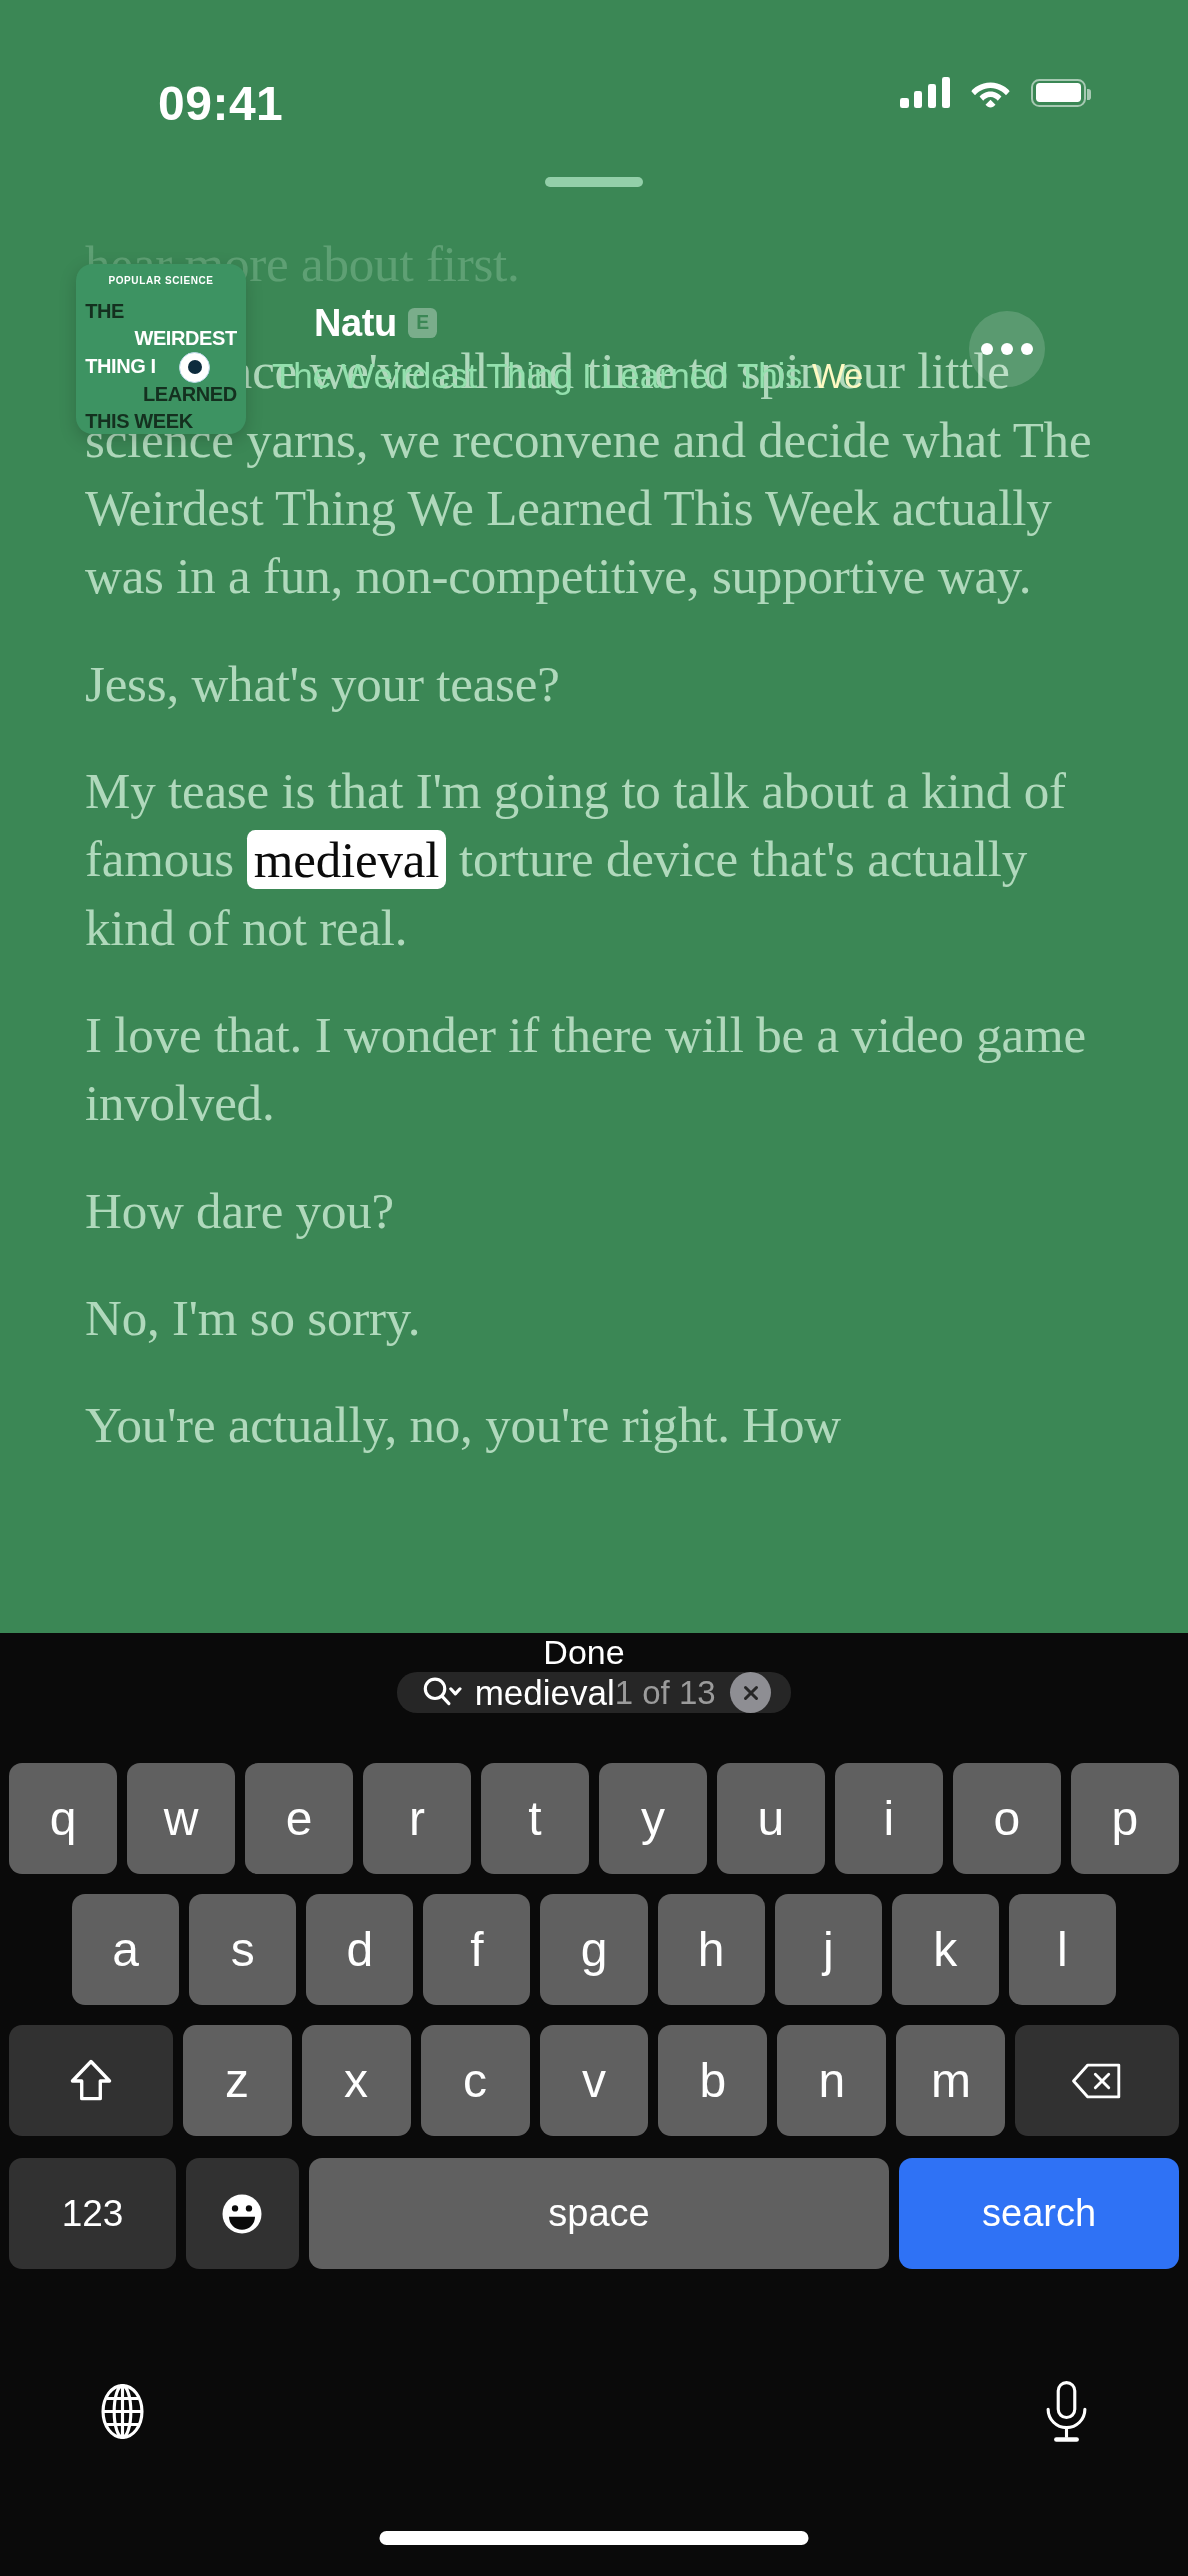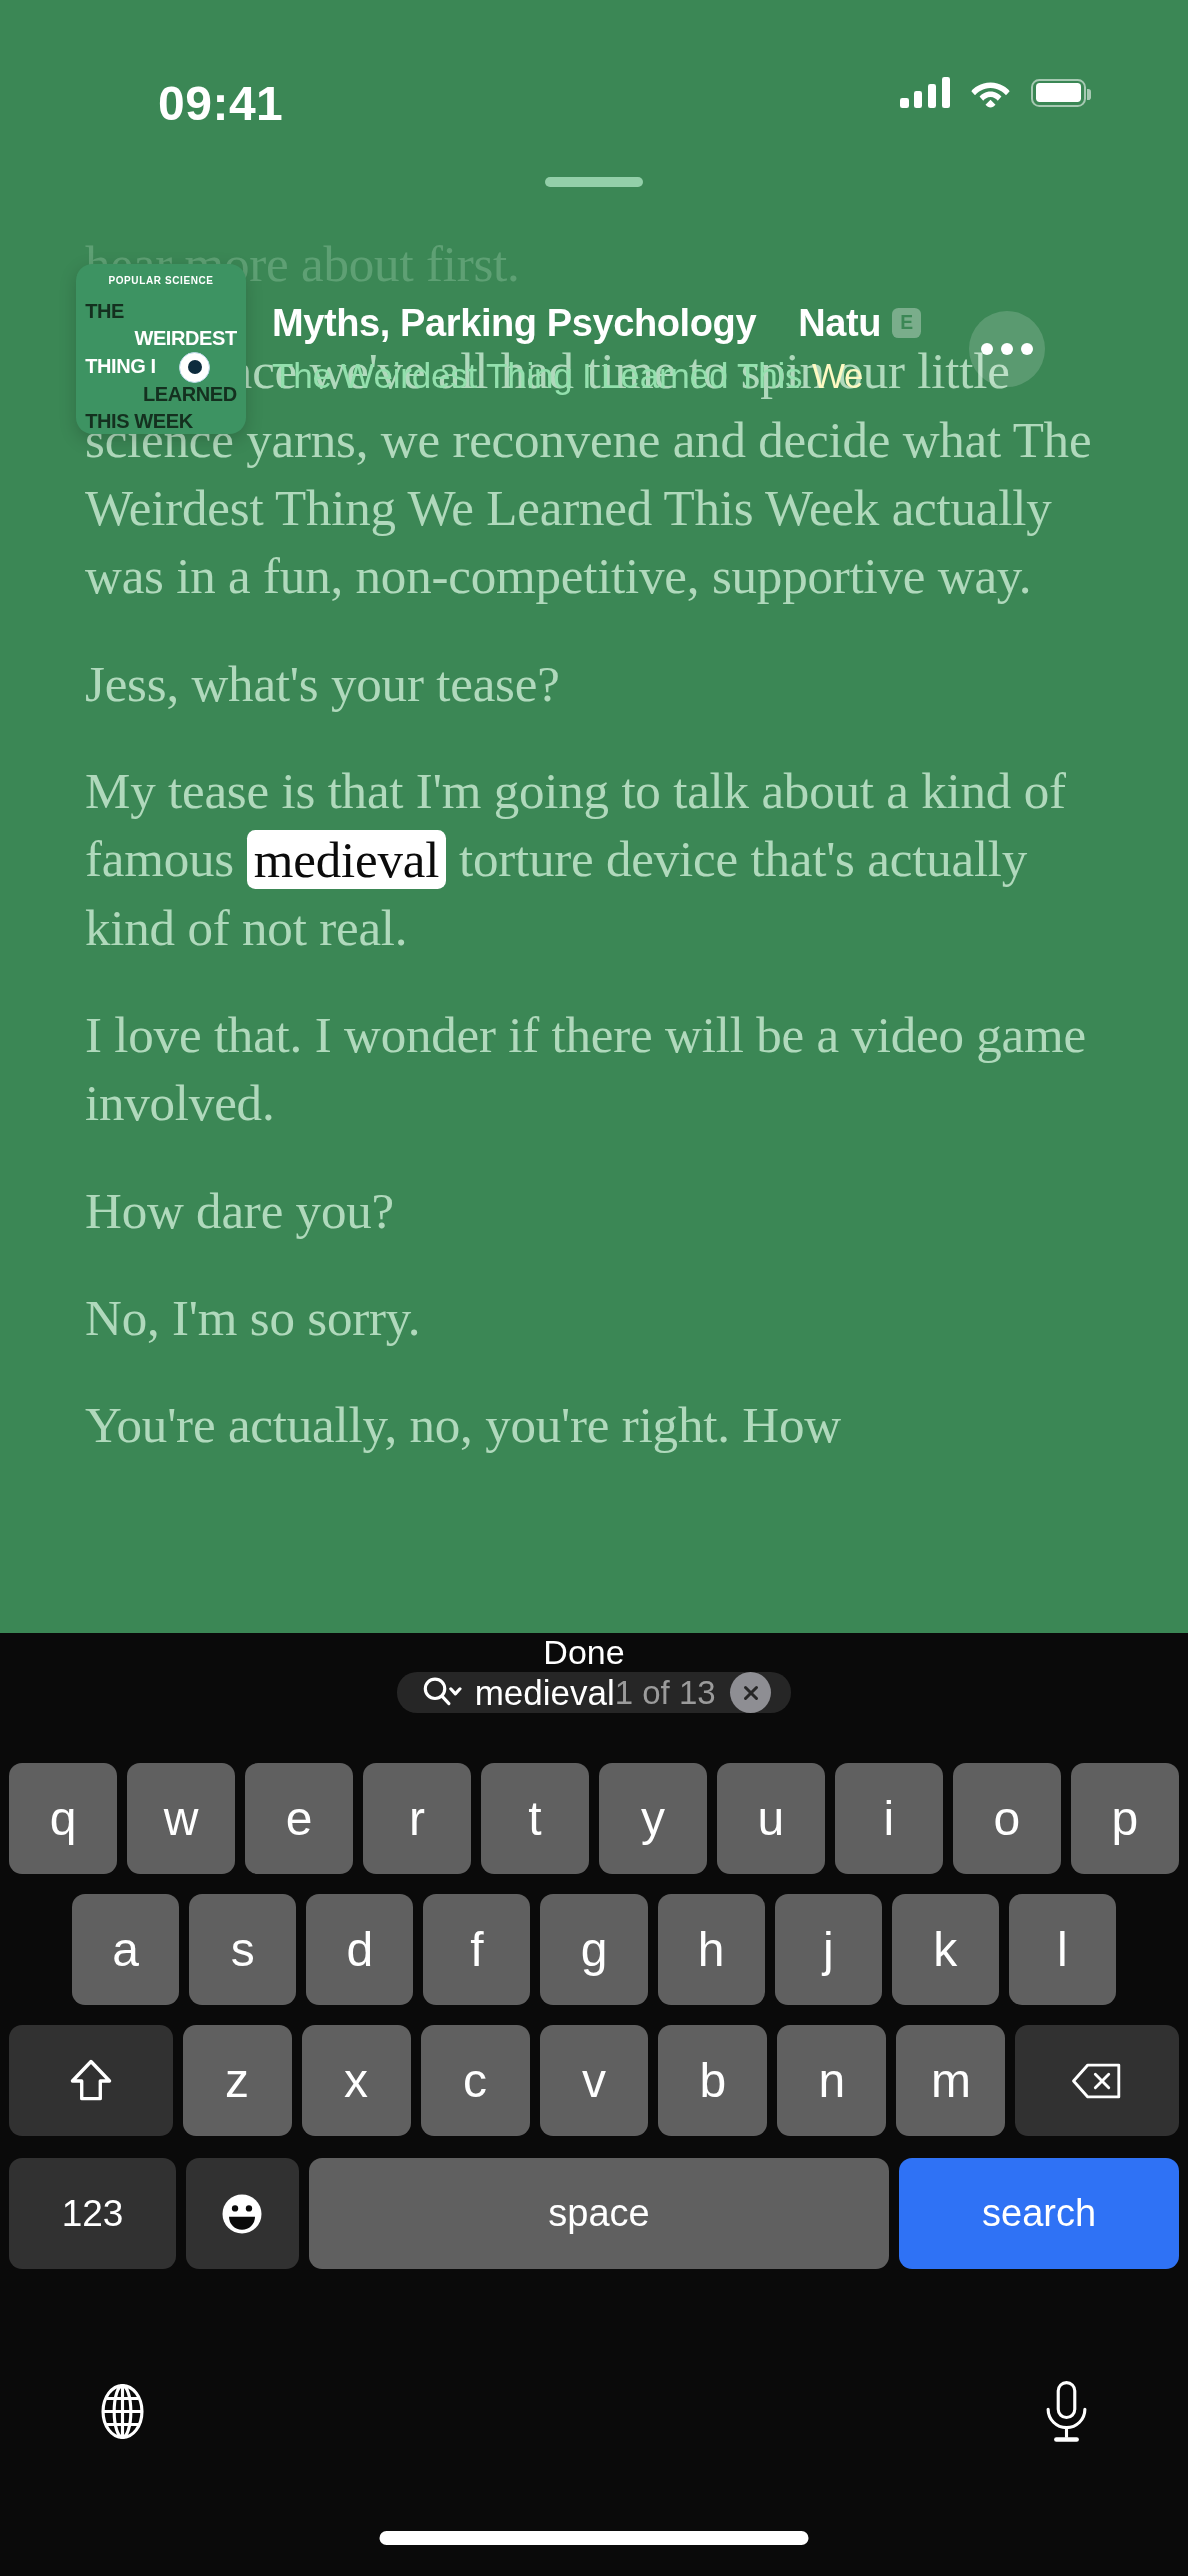--- a/index.html
+++ b/index.html
@@ -244,21 +244,20 @@
     <div class="ln l3">THING I</div>
     <div class="ln l4">LEARNED</div>
     <div class="ln l5">THIS WEEK</div>
     <div class="eye">
         <span></span>
       </div>
   </div>
 
   <div class="np-texts">
     <div class="np-title-row">
-      <span class="np-title">Myths, Parking Psychology</span>
       <span class="np-title-tail">Natu</span>
       <span class="np-badge">E</span>
     </div>
     <div class="np-sub">
       <span>The Weirdest Thing I Learned This </span><span class="dim">We</span>
     </div>
   </div>
 
   <div class="np-more">
     <i></i>

